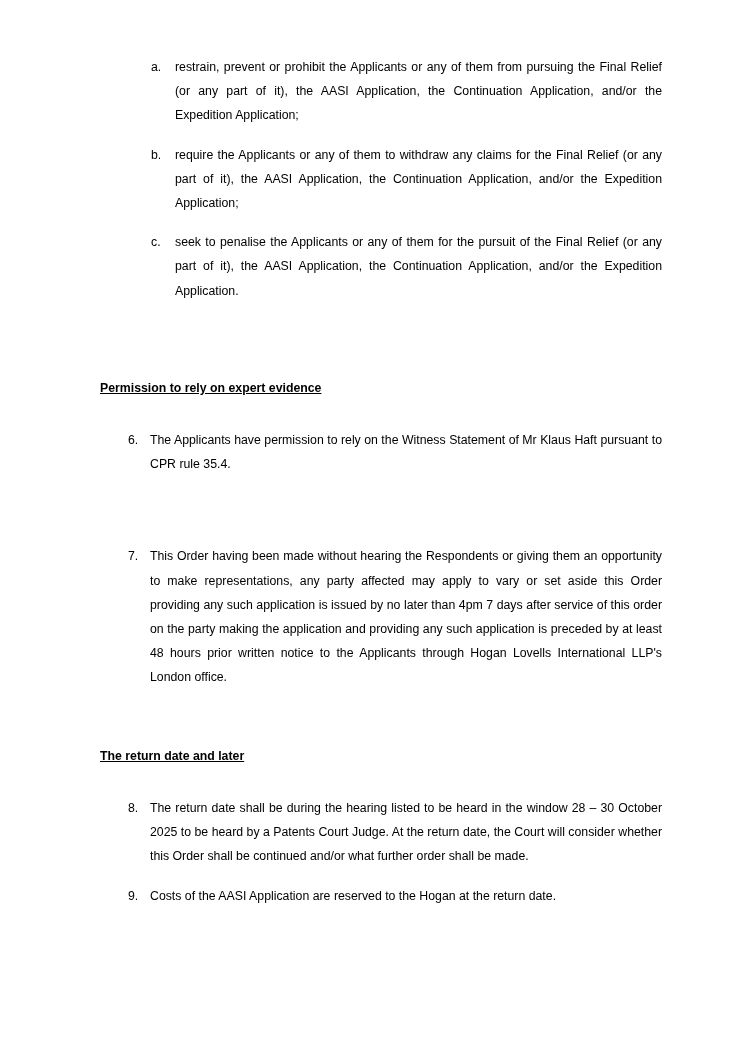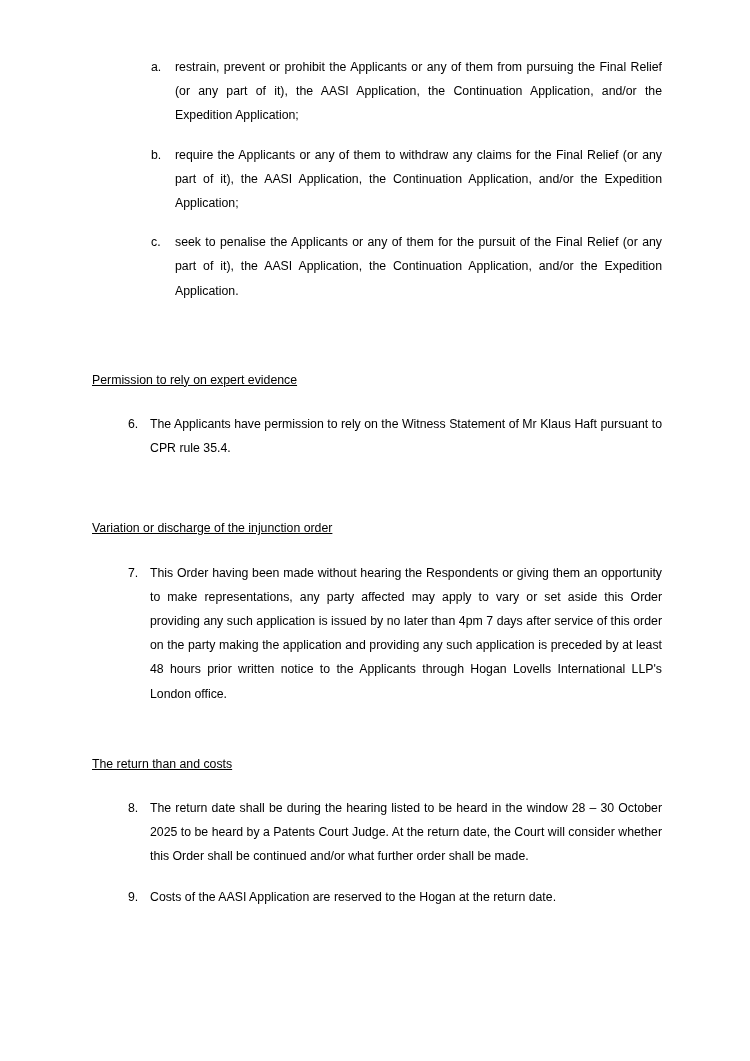--- a/index.html
+++ b/index.html
@@ -67,24 +67,24 @@
     left: 40px;
     top: 0;
     font-size: 12.3px;
     line-height: 24.2px;
     text-align: right;
     width: 16px;
   }
 
   .heading {
     font-size: 12.3px;
-    font-weight: normal;
+    font-weight: bold;
     text-decoration: underline;
     line-height: 24.2px;
-    margin: 4px;
+    margin: 12px;
   }
 
   .gap-lg { height: 46px; }
   .gap-sm { height: 16px; }
   .gap-xl { height: 52px; }
   .gap-xxl { height: 42px; }
 
   
   .alpha-item, .num-item { text-align-last: left; }
 </style>
@@ -113,30 +113,29 @@
 
     <div class="heading">Permission to rely on expert evidence</div>
     <div class="gap-sm"></div>
     <div class="num-item">
       <span class="marker">6.</span>
       <span>The Applicants have permission to rely on the Witness Statement of Mr Klaus Haft pursuant to CPR rule 35.4.</span>
     </div>
 
     <div class="gap-xl"></div>
 
-    <div class="heading">Variation or discharge of the injunction order</div>
     <div class="gap-sm"></div>
     <div class="num-item">
       <span class="marker">7.</span>
       <span>This Order having been made without hearing the Respondents or giving them an opportunity to make representations, any party affected may apply to vary or set aside this Order providing any such application is issued by no later than 4pm 7 days after service of this order on the party making the application and providing any such application is preceded by at least 48 hours prior written notice to the Applicants through Hogan Lovells International LLP's London office.</span>
     </div>
 
     <div class="gap-xxl"></div>
 
-    <div class="heading">The return than and costs</div>
+    <div class="heading">The return date and later</div>
     <div class="gap-sm"></div>
     <div class="num-item">
       <span class="marker">8.</span>
       <span>The return date shall be during the hearing listed to be heard in the window 28 – 30 October 2025 to be heard by a Patents Court Judge. At the return date, the Court will consider whether this Order shall be continued and/or what further order shall be made.</span>
     </div>
     <div class="gap-sm"></div>
     <div class="num-item">
       <span class="marker">9.</span>
       <span>Costs of the AASI Application are reserved to the Hogan at the return date.</span>
     </div>

